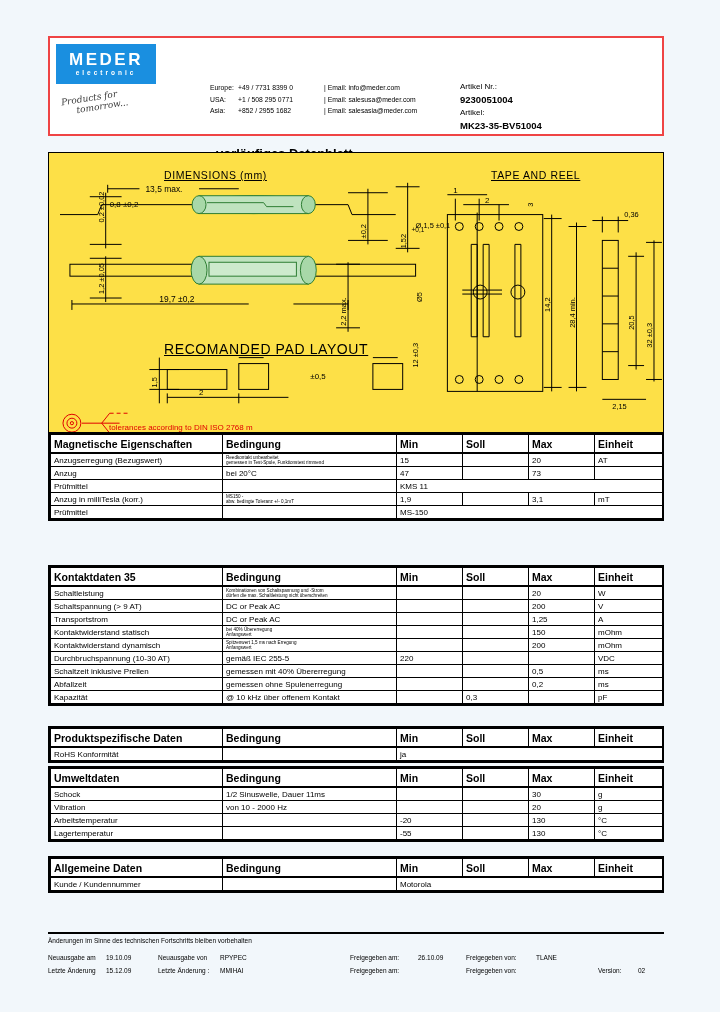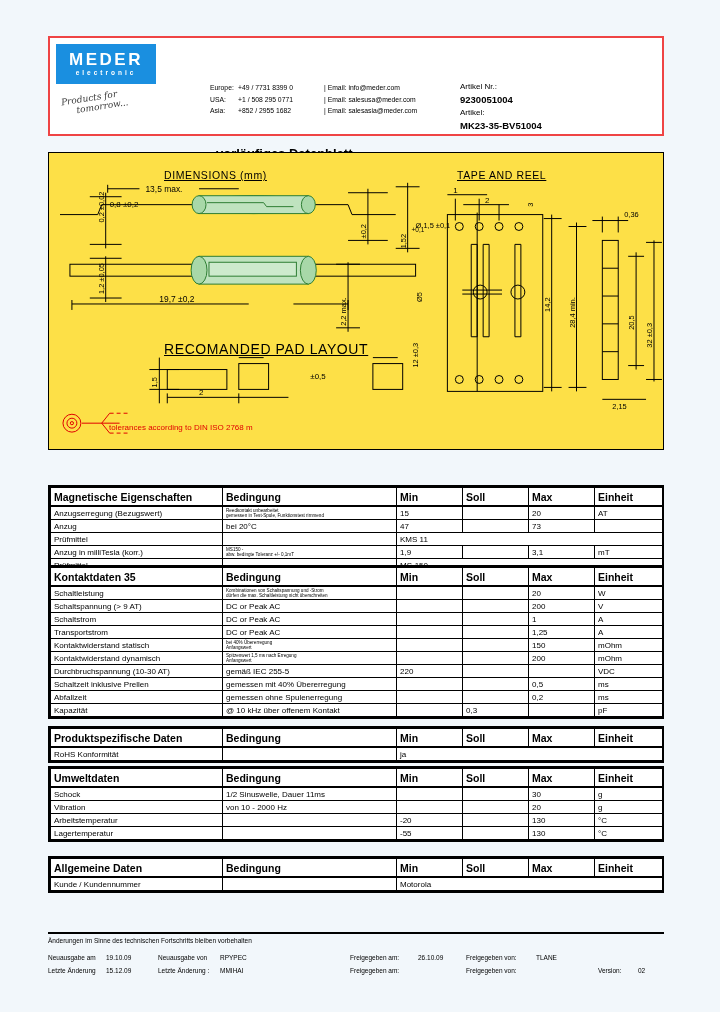--- a/index.html
+++ b/index.html
@@ -43,21 +43,21 @@
   }
 
   
   .draw{
     position:absolute;left:48px;top:152px;width:616px;height:298px;
     border:1.5px solid #000;background:#fde047;box-sizing:border-box;
   }
   .d-title{position:absolute;font-size:10.5px;letter-spacing:.6px;
     text-decoration:underline;}
   .dim-t{left:115px;top:16px;}
-  .tape-t{left:408px;top:16px;}
+  .tape-t{left:442px;top:16px;}
   .pad-t{left:115px;top:188px;font-size:14px;letter-spacing:.6px;}
   .svgwrap{position:absolute;left:0;top:0;width:100%;height:100%;}
   .note{
     position:absolute;left:60px;top:270px;color:#e00000;font-size:8px;
   }
 
   
   .tbl{
     position:absolute;border:2px solid #000;background:#fff;
     border-collapse:collapse;width:616px;left:48px;
@@ -287,21 +287,21 @@
         <text x="578" y="64" font-size="7.5">0,36</text>
         <text x="588" y="178" transform="rotate(-90 588 178)" font-size="7.5">20,5</text>
         <text x="606" y="196" transform="rotate(-90 606 196)" font-size="7.5">32 ±0,3</text>
         <text x="566" y="258" font-size="7.5">2,15</text>
       </g>
     </svg>
 
     <div class="note">tolerances according to DIN ISO 2768 m</div>
   </div>
 
-  <div class="tbl" id="tbl0" style="top:485px">
+  <div class="tbl" id="tbl0" style="top:432px">
       <table class="t">
         <colgroup>
           <col class="c1">
           <col class="c2">
           <col class="c3">
           <col class="c4">
           <col class="c5">
           <col class="c6">
         </colgroup>
         <thead>
@@ -390,28 +390,20 @@
             <td class="c">20</td>
             <td class="c">W</td>
           </tr>
           <tr>
             <td>Schaltspannung (&gt; 9 AT)</td>
             <td>DC or Peak AC</td>
             <td class="c"></td>
             <td class="c"></td>
             <td class="c">200</td>
             <td class="c">V</td>
-          </tr>
-          <tr>
-            <td>Schaltstrom</td>
-            <td>DC or Peak AC</td>
-            <td class="c"></td>
-            <td class="c"></td>
-            <td class="c">1</td>
-            <td class="c">A</td>
           </tr>
           <tr>
             <td>Transportstrom</td>
             <td>DC or Peak AC</td>
             <td class="c"></td>
             <td class="c"></td>
             <td class="c">1,25</td>
             <td class="c">A</td>
           </tr>
           <tr>

